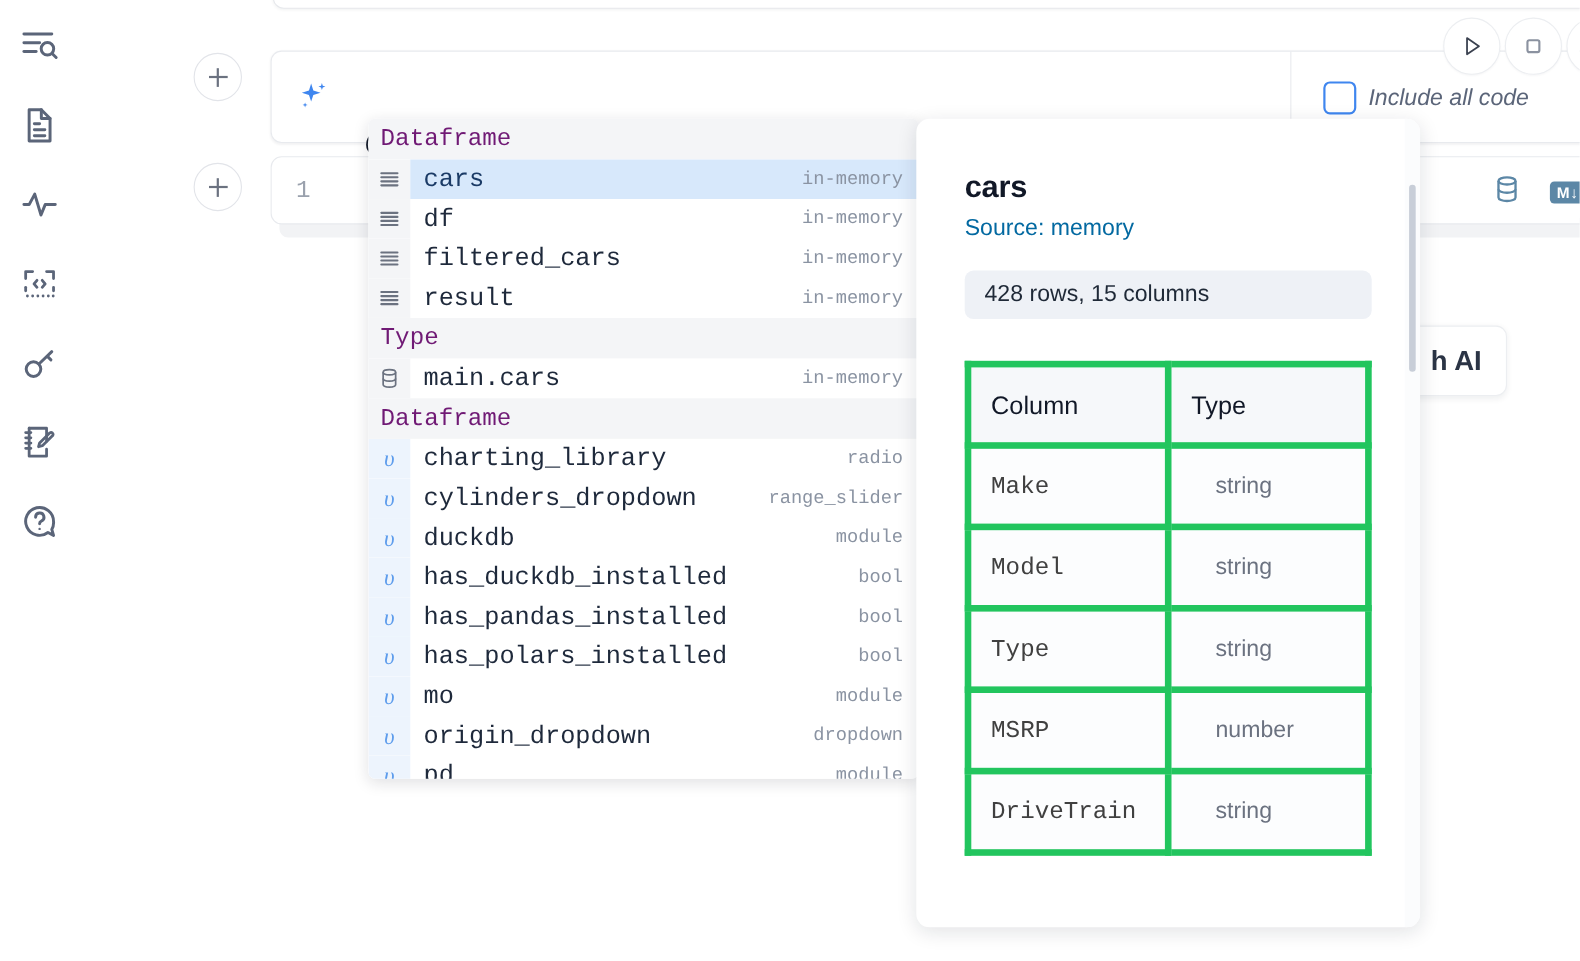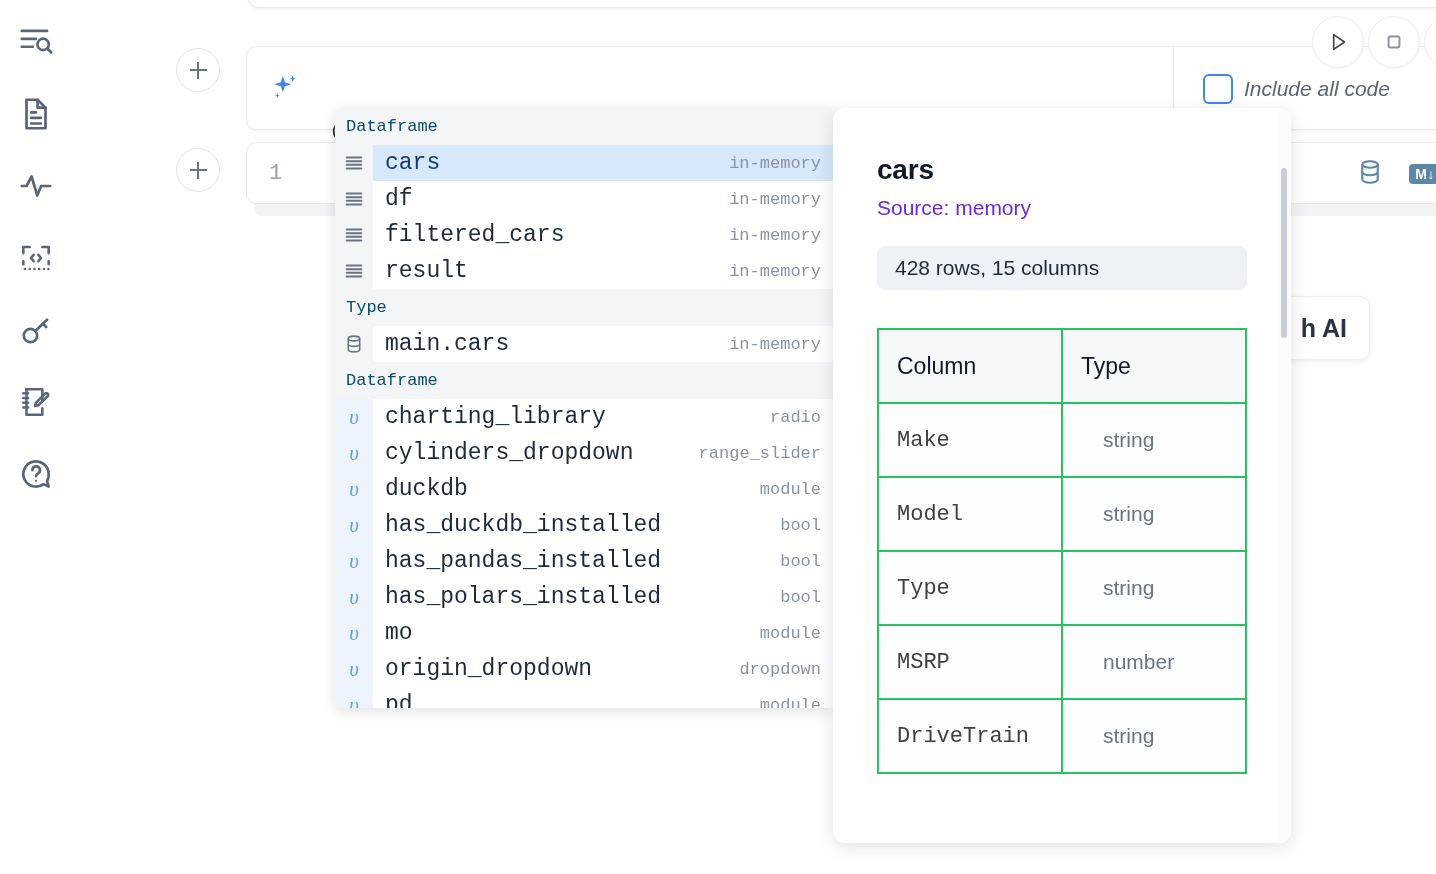--- a/index.html
+++ b/index.html
@@ -196,22 +196,22 @@
     width: 500px; height: 600px;
     background: #ffffff;
     border-radius: 6px;
     box-shadow: 0 3px 14px rgba(20,26,40,.13);
     overflow: hidden;
     font-family: "Liberation Mono", monospace;
   }
   .ac-group {
     height: 37px;
     background: #f4f5f7;
-    color: #0c4a6e;
-    font-size: 17px;
+    color: #701a75;
+    font-size: 22px;
     display: flex; align-items: center;
     padding-left: 11px;
   }
   .ac-item {
     height: 36px;
     display: flex; align-items: center;
     background: #ffffff;
     cursor: pointer;
     position: relative;
   }
@@ -264,38 +264,38 @@
   }
   .pv-title {
     font-size: 28px;
     font-weight: bold;
     color: #111827;
     margin: 0 0 10px 0;
     letter-spacing: -.2px;
   }
   .pv-source {
     font-size: 21px;
-    color: #6d28d9;
+    color: #0369a1;
     margin: 0 0 26px 0;
   }
   .pv-stats {
     background: #eef1f6;
     border-radius: 8px;
     padding: 10px 18px;
     font-size: 21px;
     color: #1f2937;
     margin-bottom: 38px;
   }
   .pv-table {
     width: 100%;
     border-collapse: collapse;
     table-layout: fixed;
   }
   .pv-table th, .pv-table td {
-    border: 2px solid #22c55e;
+    border: 6px solid #22c55e;
     text-align: left;
     padding: 16px 18px;
     height: 74px;
   }
   .pv-table th {
     background: #f6f8fa;
     font-size: 23px;
     font-weight: normal;
     color: #111827;
   }

